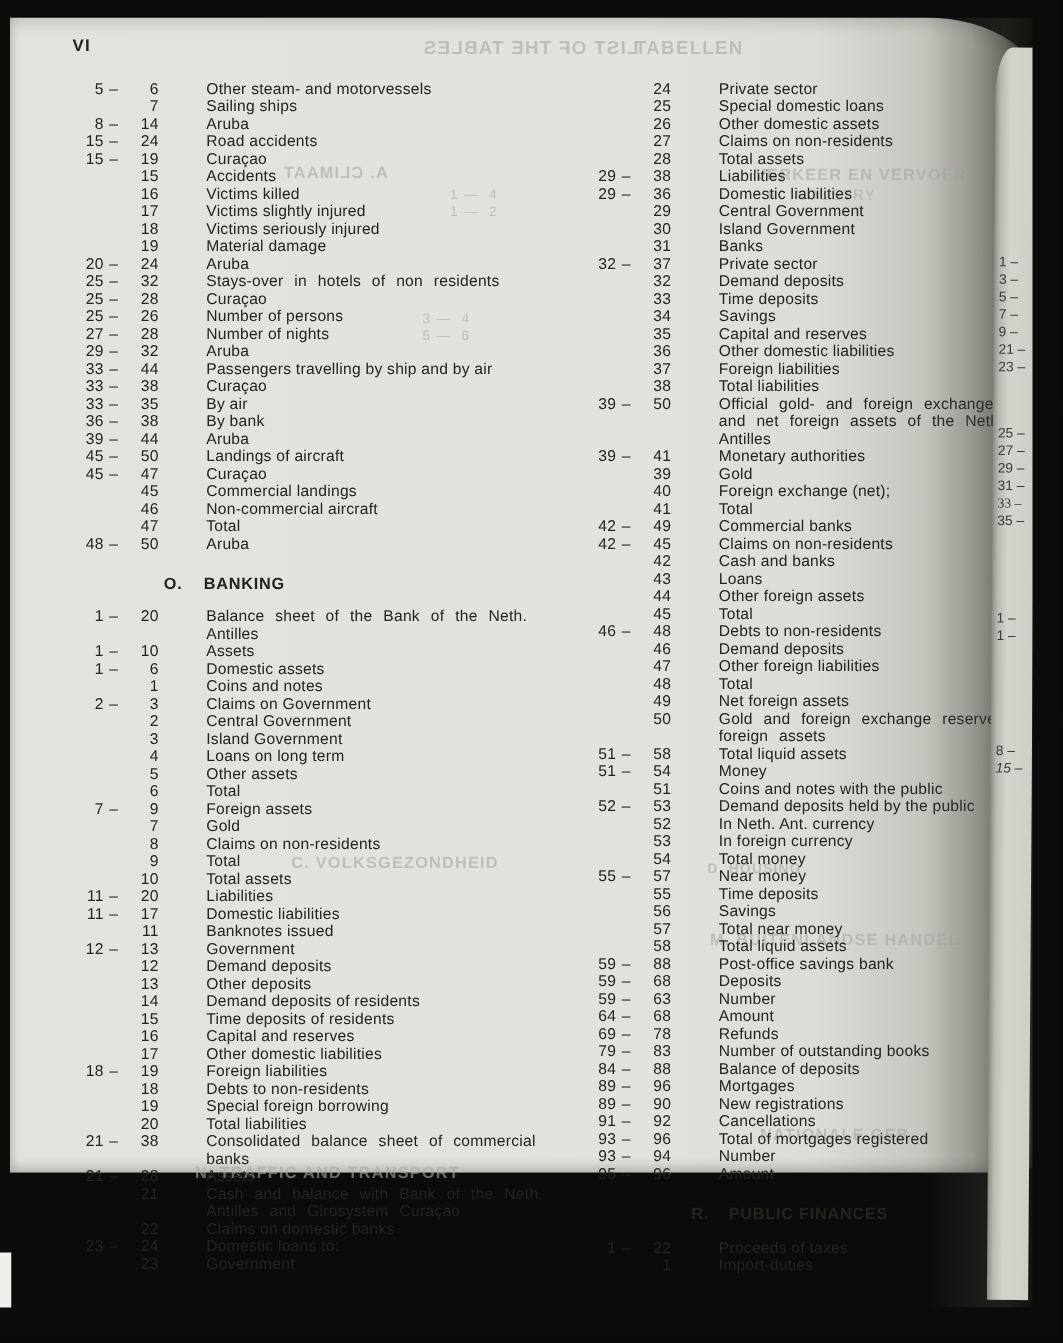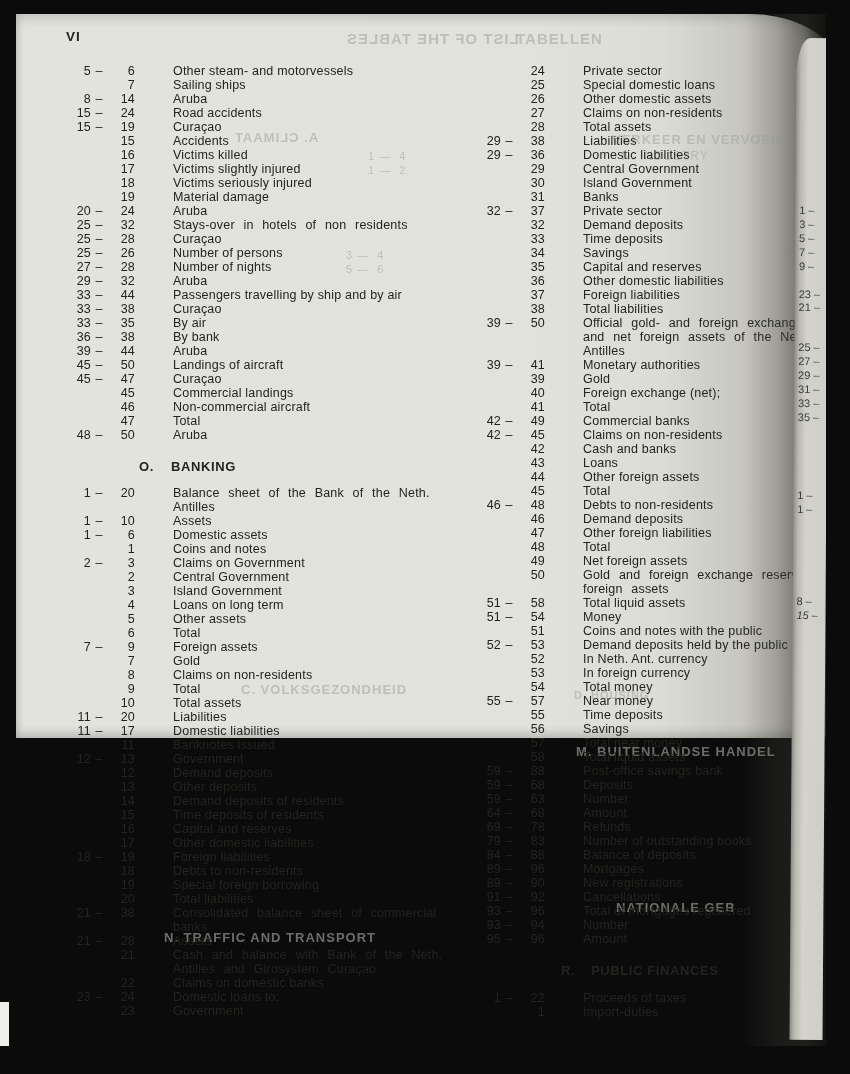--- a/index.html
+++ b/index.html
@@ -1,19 +1,19 @@
 <!DOCTYPE html>
 <html><head>
 <meta charset="utf-8">
 <style>
   html,body{margin:0;padding:0;background:#0b0b0b;}
   .scan{position:relative;width:850px;height:1074px;overflow:hidden;
         font-family:"Liberation Sans","DejaVu Sans",sans-serif;background:#0b0b0b;}
   
-  .page{position:absolute;left:16px;top:14px;width:828px;height:724px;
+  .page{position:absolute;left:8px;top:14px;width:828px;height:924px;
         background:linear-gradient(to right,#e3e3de 0%,#e2e2dd 62%,#dcdcd6 78%,#c6c6bf 88%,#9d9d95 95%,#6d6d66 100%);
         border-top-right-radius:95px 64px;border-bottom-right-radius:30px 16px;
         box-shadow:inset 0 6px 10px rgba(0,0,0,.12), inset 0 -5px 8px rgba(0,0,0,.18);}
   .page-number{position:absolute;left:50px;top:15px;font-size:13.5px;font-weight:bold;
         letter-spacing:1px;color:#23231f;}
   
   .ghost-layer{position:absolute;inset:0;pointer-events:none;}
   .ghost{position:absolute;color:#a6aba2;opacity:.62;white-space:pre;letter-spacing:1px;}
   .ghost.mirrored{transform:scaleX(-1);}
   .ghost.bold{font-weight:bold;}
@@ -962,27 +962,27 @@
     </div>
   </div>
 
   <div class="fold-shade"></div>
   <div class="next-page-sliver" id="edge-strip">
       <span class="edge-num" style="top: 166px;">1 –</span>
       <span class="edge-num" style="top: 180px;">3 –</span>
       <span class="edge-num" style="top: 194px;">5 –</span>
       <span class="edge-num" style="top: 208px;">7 –</span>
       <span class="edge-num" style="top: 222px;">9 –</span>
-      <span class="edge-num" style="top: 236px; margin-top: 27px;">21 –</span>
+      <span class="edge-num" style="top: 236px;">21 –</span>
       <span class="edge-num" style="top: 250px;">23 –</span>
       <span class="edge-num" style="top: 303px;">25 –</span>
       <span class="edge-num" style="top: 317px;">27 –</span>
       <span class="edge-num" style="top: 331px;">29 –</span>
       <span class="edge-num" style="top: 345px;">31 –</span>
-      <span class="edge-num" style="top: 359px;">33 –</span>
+      <span class="edge-num" style="top: 359px; font-family: Liberation Serif, serif;">33 –</span>
       <span class="edge-num" style="top: 373px;">35 –</span>
       <span class="edge-num" style="top: 451px;">1 –</span>
       <span class="edge-num" style="top: 465px;">1 –</span>
       <span class="edge-num" style="top: 557px;">8 –</span>
       <span class="edge-num" style="top: 571px; font-style: italic;">15 –</span>
     </div>
   <div class="band-top"></div>
   <div class="band-right"></div>
   <div class="band-bottom"></div>
   <div class="corner-sliver"></div>

